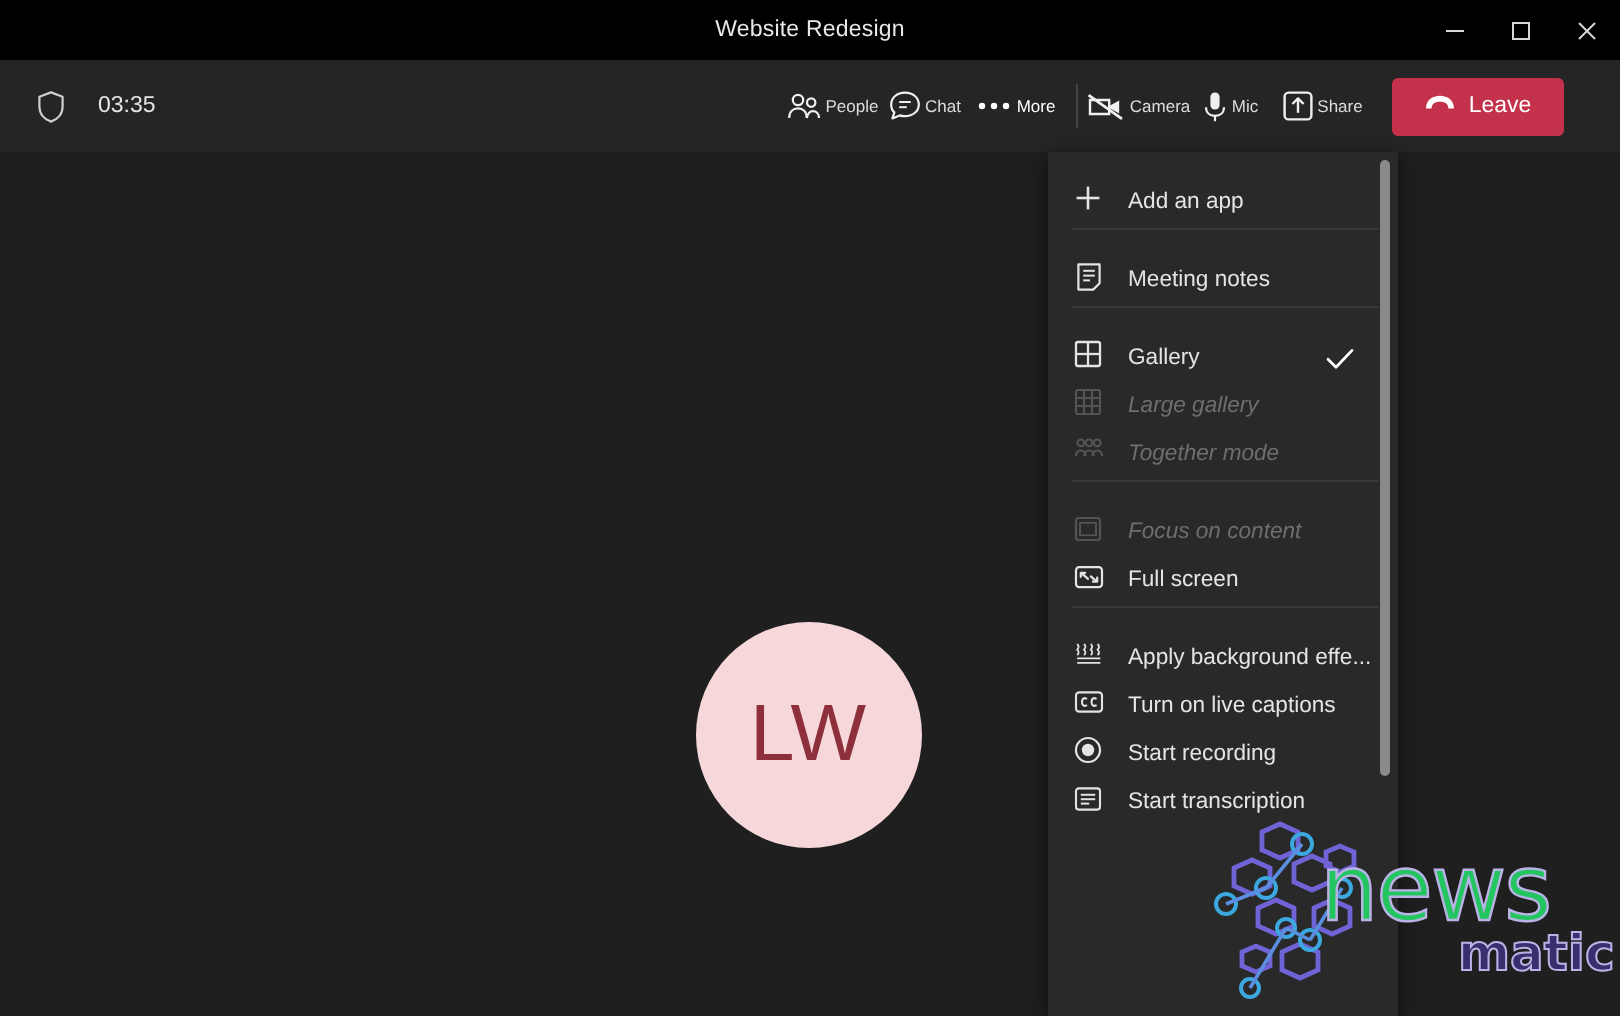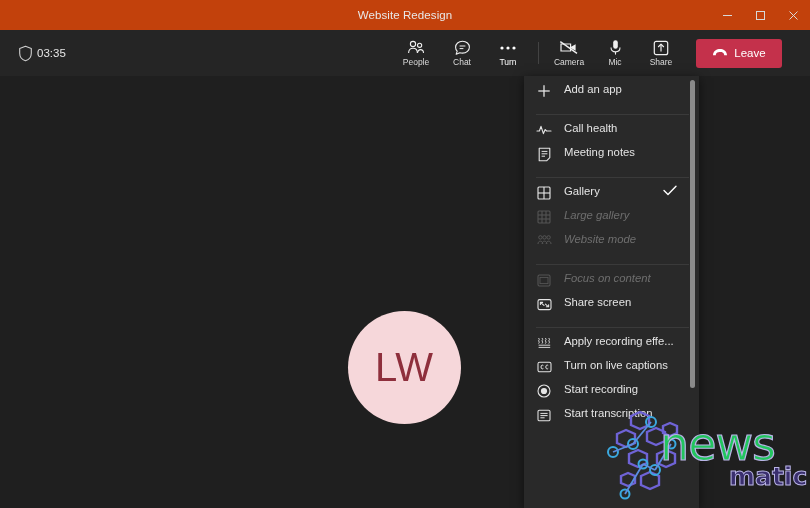--- a/index.html
+++ b/index.html
@@ -12,21 +12,21 @@
   #app {
     position: relative;
     width: 810px; height: 508px;
     background: #1f1f1f;
   }
 
   
   .titlebar {
     position: absolute; left: 0; top: 0;
     width: 810px; height: 30px;
-    background: #c2410c;
+    background: #000000;
     display: flex; align-items: center; justify-content: center;
   }
   .title-text {
     color: #e8e8e8;
     font-size: 11.5px;
     letter-spacing: .1px;
   }
   .win-ctrls {
     position: absolute; right: 0; top: 0;
     height: 30px; display: flex; align-items: center;
@@ -40,32 +40,32 @@
 
   
   .toolbar {
     position: absolute; left: 0; top: 30px;
     width: 810px; height: 46px;
     background: #252525;
     display: flex; align-items: center;
   }
   .meet-left {
     display: flex; align-items: center;
-    padding-left: 18px; gap: 4px;
+    padding-left: 18px; gap: 16px;
   }
   .shield { color: #d6d6d6; display: flex; }
   .timer { color: #e6e6e6; font-size: 11.5px; }
 
   .tb-center {
     position: absolute; left: 393px; top: 0;
     height: 46px; display: flex; align-items: center;
   }
   .tb-item {
     width: 46px; height: 46px;
-    display: flex; flex-direction: column;
+    display: flex; flex-direction: row;
     align-items: center; justify-content: center;
     gap: 2px; color: #f0f0f0;
   }
   .tb-item .ico { height: 17px; display: flex; align-items: center; justify-content: center; }
   .tb-item .lbl { font-size: 8.5px; color: #dcdcdc; line-height: 1; }
   .tb-item.active .lbl { color: #ffffff; }
   .tb-sep {
     width: 1px; height: 22px; background: #434343;
     margin: 0 7px;
   }
@@ -95,21 +95,21 @@
   .menu {
     position: absolute; left: 524px; top: 76px;
     width: 175px; height: 432px;
     background: #292929;
     box-shadow: 0 2px 10px rgba(0,0,0,.55);
     overflow: hidden;
   }
   .mrow {
     position: relative;
     height: 24px;
-    display: flex; align-items: flex-start;
+    display: flex; align-items: flex-end;
     padding-left: 12px; gap: 12px;
     color: #e4e4e4; font-size: 11.3px;
     white-space: nowrap;
   }
   .mrow.dim { color: #6e6e6e; font-style: italic; }
   .mrow .mico {
     width: 16px; height: 16px;
     display: flex; align-items: center; justify-content: center;
     flex: 0 0 16px;
   }
@@ -220,21 +220,21 @@
 
 
       <div class="tb-item active">
         <span class="ico">
           <svg width="18" height="6" viewBox="0 0 18 6">
             <circle cx="3" cy="3" r="1.6" fill="#ffffff"></circle>
             <circle cx="9" cy="3" r="1.6" fill="#ffffff"></circle>
             <circle cx="15" cy="3" r="1.6" fill="#ffffff"></circle>
           </svg>
         </span>
-        <span class="lbl">Turn</span>
+        <span class="lbl">More</span>
       </div>
 
       <div class="tb-sep"></div>
 
       <div class="tb-item">
         <span class="ico">
           <svg width="20" height="15" viewBox="0 0 20 15">
             <path d="M2 4 H11.6 V11 H2 Z" fill="none" stroke="#f0f0f0" stroke-width="1.2"></path>
             <path d="M11.6 7 L16.6 4.2 V10.8 L11.6 8 Z" fill="#f0f0f0"></path>
             <line x1="1.3" y1="1.6" x2="18" y2="13.4" stroke="#f0f0f0" stroke-width="1.4"></line>
@@ -291,28 +291,20 @@
             <line x1="7" y1="1.3" x2="7" y2="12.7" stroke="#e4e4e4" stroke-width="1.3"></line>
             <line x1="1.3" y1="7" x2="12.7" y2="7" stroke="#e4e4e4" stroke-width="1.3"></line>
           </svg>
       </span>
       <span>Add an app</span>
     </div>
 
     <div class="msep"></div>
 
 
-    <div class="mrow">
-      <span class="mico">
-        <svg width="16" height="12" viewBox="0 0 16 12">
-            <polyline points="1,7 3.4,7 5,2.4 7.4,9.6 9.2,5.6 10.6,7 15,7" fill="none" stroke="#e4e4e4" stroke-width="1.15" stroke-linejoin="round" stroke-linecap="round"></polyline>
-          </svg>
-      </span>
-      <span>Call health</span>
-    </div>
 
     <div class="mrow">
       <span class="mico">
         <svg width="13" height="15" viewBox="0 0 13 15">
           <path d="M1.2 1.2 H11.8 V10.6 L8.6 13.8 H1.2 Z" fill="none" stroke="#e4e4e4" stroke-width="1.1" stroke-linejoin="round"></path>
           <line x1="3.6" y1="4.4" x2="9.4" y2="4.4" stroke="#e4e4e4" stroke-width="1"></line>
           <line x1="3.6" y1="6.8" x2="9.4" y2="6.8" stroke="#e4e4e4" stroke-width="1"></line>
           <line x1="3.6" y1="9.2" x2="7" y2="9.2" stroke="#e4e4e4" stroke-width="1"></line>
         </svg>
       </span>
@@ -355,21 +347,21 @@
       <span class="mico">
         <svg width="15" height="14" viewBox="0 0 15 14">
           <circle cx="3.4" cy="3.4" r="1.7" fill="none" stroke="#8a8a8a" stroke-width="1"></circle>
           <circle cx="7.5" cy="3.4" r="1.7" fill="none" stroke="#8a8a8a" stroke-width="1"></circle>
           <circle cx="11.6" cy="3.4" r="1.7" fill="none" stroke="#8a8a8a" stroke-width="1"></circle>
           <path d="M1 10 C1 8 2.2 7.2 3.4 7.2 C4.6 7.2 5.8 8 5.8 10" fill="none" stroke="#8a8a8a" stroke-width="1"></path>
           <path d="M5.1 10 C5.1 8 6.3 7.2 7.5 7.2 C8.7 7.2 9.9 8 9.9 10" fill="none" stroke="#8a8a8a" stroke-width="1"></path>
           <path d="M9.2 10 C9.2 8 10.4 7.2 11.6 7.2 C12.8 7.2 14 8 14 10" fill="none" stroke="#8a8a8a" stroke-width="1"></path>
         </svg>
       </span>
-      <span>Website mode</span>
+      <span>Together mode</span>
     </div>
 
     <div class="msep"></div>
 
 
     <div class="mrow dim">
       <span class="mico">
         <svg width="14" height="13" viewBox="0 0 14 13">
           <rect x="1" y="1" width="12" height="11" rx="1.4" fill="none" stroke="#8a8a8a" stroke-width="1.05"></rect>
           <rect x="3" y="3.4" width="8" height="6.2" fill="none" stroke="#8a8a8a" stroke-width=".9"></rect>
@@ -379,38 +371,38 @@
     </div>
 
     <div class="mrow">
       <span class="mico">
         <svg width="15" height="13" viewBox="0 0 15 13">
           <rect x="1" y="1.6" width="13" height="10" rx="1.6" fill="none" stroke="#e4e4e4" stroke-width="1.1"></rect>
           <path d="M3.4 4.4 H5.6 M3.4 4.4 V6.4 M11.6 8.8 H9.4 M11.6 8.8 V6.8" fill="none" stroke="#e4e4e4" stroke-width="1.1" stroke-linecap="round"></path>
           <path d="M4 4.8 L7 7.4 M11 8.4 L8.4 6.2" stroke="#e4e4e4" stroke-width="1.1" stroke-linecap="round"></path>
         </svg>
       </span>
-      <span>Share screen</span>
+      <span>Full screen</span>
     </div>
 
     <div class="msep"></div>
 
     <div class="mrow">
       <span class="mico">
         <svg width="15" height="14" viewBox="0 0 15 14">
           <g fill="none" stroke="#e4e4e4" stroke-width=".9">
             <path d="M1.6 2 Q3 3.4 1.6 4.8 Q3 6.2 1.6 7.6"></path>
             <path d="M5 2 Q6.4 3.4 5 4.8 Q6.4 6.2 5 7.6"></path>
             <path d="M8.4 2 Q9.8 3.4 8.4 4.8 Q9.8 6.2 8.4 7.6"></path>
             <path d="M11.8 2 Q13.2 3.4 11.8 4.8 Q13.2 6.2 11.8 7.6"></path>
             <path d="M1.6 9.2 H13.2 M1.6 11.4 H13.2"></path>
           </g>
         </svg>
       </span>
-      <span>Apply recording effe...</span>
+      <span>Apply background effe...</span>
     </div>
 
     <div class="mrow">
       <span class="mico">
         <svg width="15" height="12" viewBox="0 0 15 12">
           <rect x="1" y="1.2" width="13" height="9.6" rx="1.6" fill="none" stroke="#e4e4e4" stroke-width="1.05"></rect>
           <path d="M6.4 4.6 C5.9 3.8 4 3.7 4 6 C4 8.3 5.9 8.2 6.4 7.4" fill="none" stroke="#e4e4e4" stroke-width="1"></path>
           <path d="M11.2 4.6 C10.7 3.8 8.8 3.7 8.8 6 C8.8 8.3 10.7 8.2 11.2 7.4" fill="none" stroke="#e4e4e4" stroke-width="1"></path>
         </svg>
       </span>

